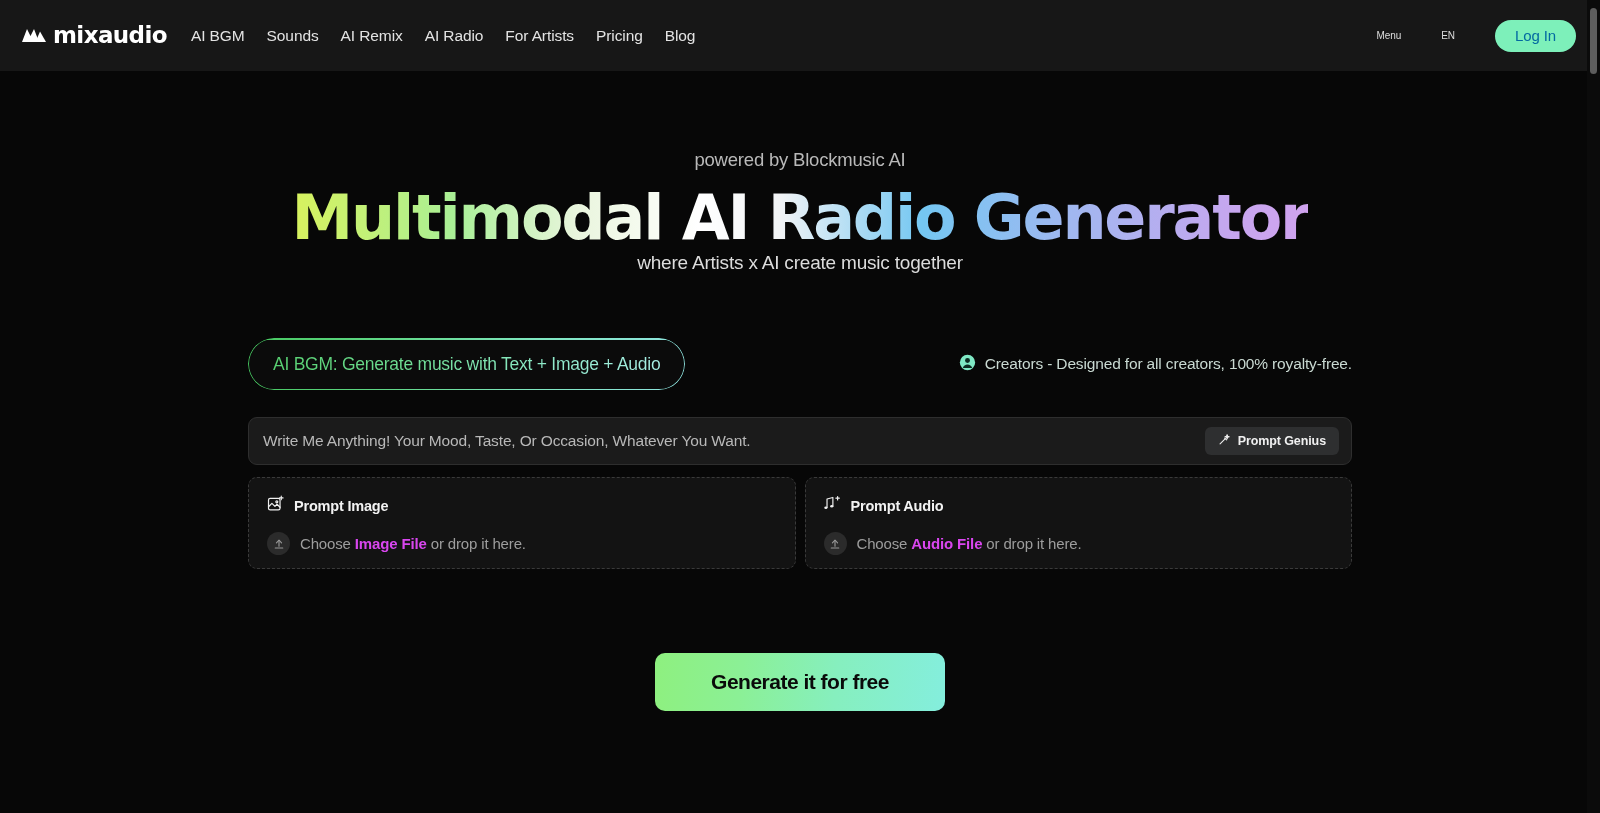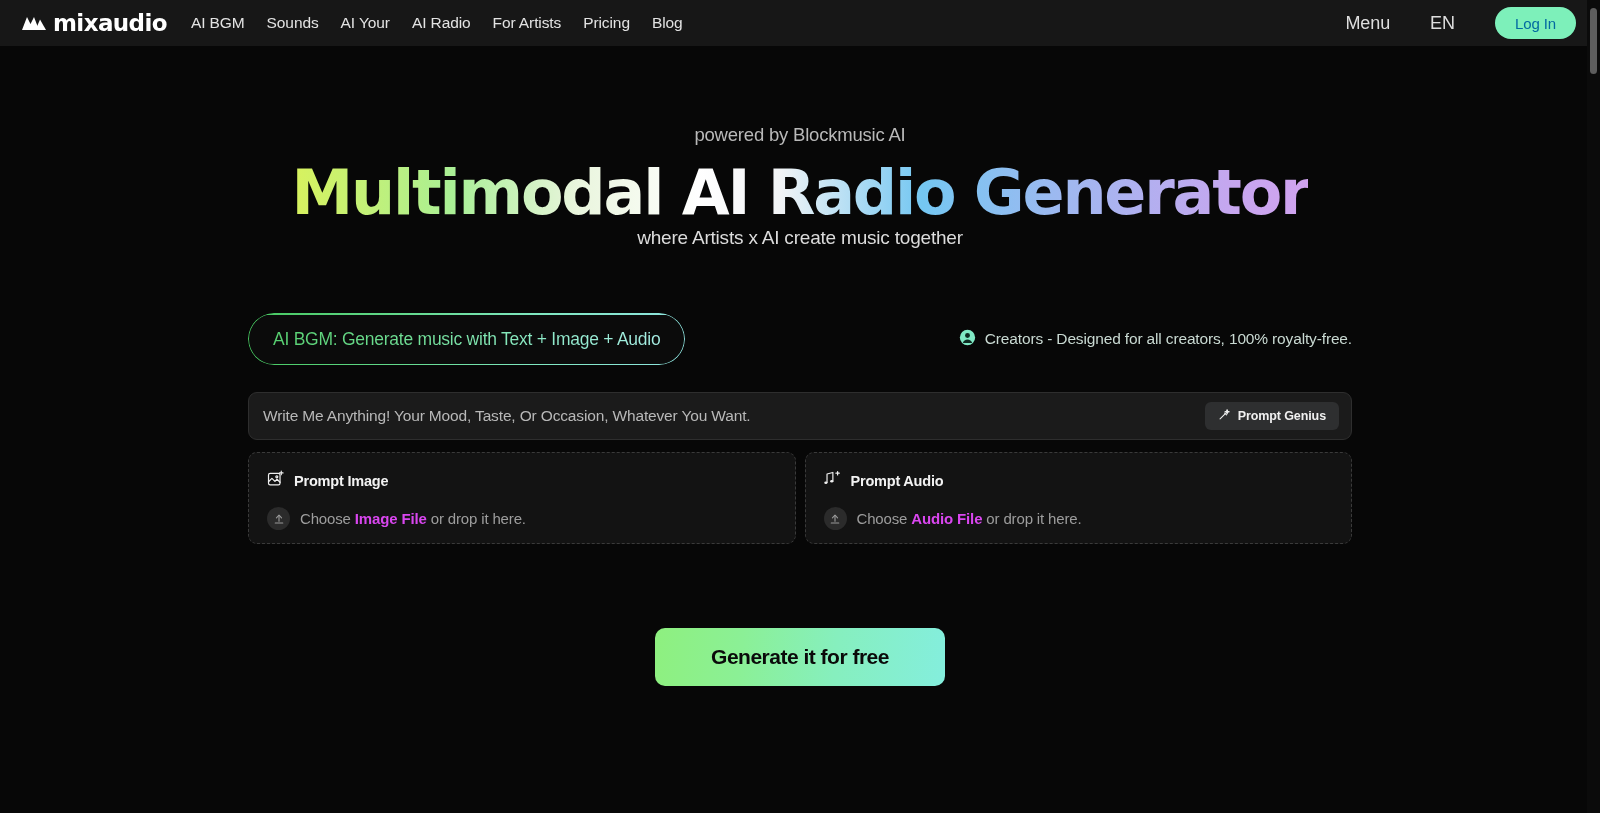--- a/index.html
+++ b/index.html
@@ -12,21 +12,21 @@
 
   body {
     background: #070707;
     font-family: "Liberation Sans", sans-serif;
     color: #e8e8e8;
     position: relative;
   }
 
   
   .navbar {
-    height: 46px;
+    height: 71px;
     background: #171717;
     display: flex;
     align-items: center;
     padding: 0 24px 0 22px;
     position: relative;
     z-index: 5;
   }
 
   .logo {
     display: flex;
@@ -59,21 +59,21 @@
     letter-spacing: -0.1px;
   }
 
   .nav-right {
     margin-left: auto;
     display: flex;
     align-items: center;
     gap: 40px;
   }
   .nav-menu, .nav-lang {
-    font-size: 18px;
+    font-size: 10px;
     color: #dedede;
     cursor: pointer;
     letter-spacing: -0.1px;
   }
   .login-btn {
     background: #7df0ba;
     color: #0369a1;
     border: none;
     border-radius: 20px;
     height: 32px;
@@ -324,21 +324,21 @@
         <path d="M0 17 L5 4 L8.5 11 L12 4 L17 17 Z" fill="#ffffff"></path>
         <path d="M13.5 17 L18 6.5 L24 17 Z" fill="#ffffff"></path>
       </svg>
     </span>
     <span class="logo-text">mixaudio</span>
   </div>
 
   <div class="nav-links">
     <a class="nav-link">AI BGM</a>
     <a class="nav-link">Sounds</a>
-    <a class="nav-link">AI Your</a>
+    <a class="nav-link">AI Remix</a>
     <a class="nav-link">AI Radio</a>
     <a class="nav-link">For Artists</a>
     <a class="nav-link">Pricing</a>
     <a class="nav-link">Blog</a>
   </div>
 
   <div class="nav-right">
     <span class="nav-menu">Menu</span>
     <span class="nav-lang">EN</span>
     <button class="login-btn">Log In</button>

